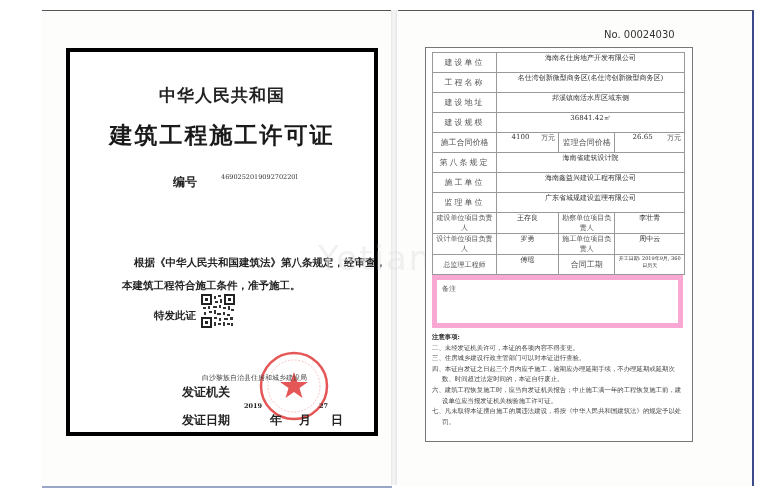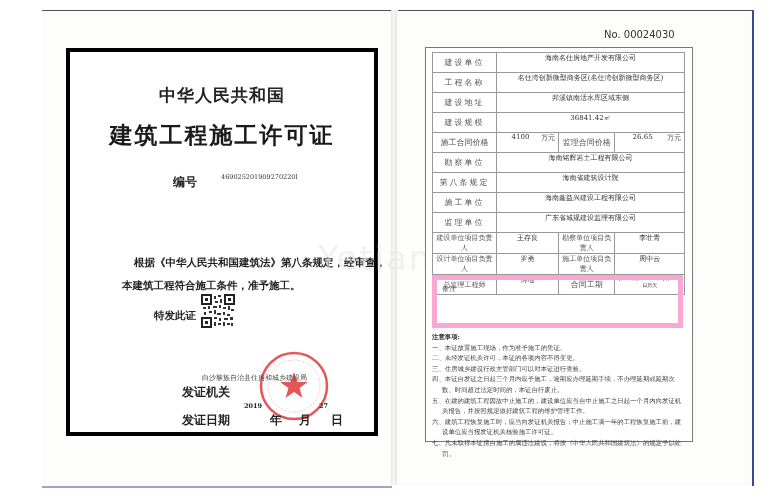--- a/index.html
+++ b/index.html
@@ -135,24 +135,20 @@
       <span>4100</span>
       <span class="unit">万元</span>
     </td>
     <td class="lbl2" style="font-size:8px">监理合同价格</td>
     <td>
       <span>26.65</span>
       <span class="unit">万元</span>
     </td>
   </tr>
   <tr>
-    <td class="lbl">勘察单位</td>
-    <td colspan="3">海南铭辉岩土工程有限公司</td>
-  </tr>
-  <tr>
     <td class="lbl">第八条规定</td>
     <td colspan="3">海南省建筑设计院</td>
   </tr>
   <tr>
     <td class="lbl">施工单位</td>
     <td colspan="3">海南鑫益兴建设工程有限公司</td>
   </tr>
   <tr>
     <td class="lbl">监理单位</td>
     <td colspan="3">广东省城规建设监理有限公司</td>
@@ -177,20 +173,18 @@
   </tr>
 </tbody>
   </table>
 
 <div class="remarks">
   <span>备注</span>
 </div>
 
 <div class="notes">
   <div class="nt">注意事项:</div>
-  <div class="it">一、本证放置施工现场，作为准予施工的凭证。</div>
   <div class="it">二、未经发证机关许可，本证的各项内容不得变更。</div>
   <div class="it">三、住房城乡建设行政主管部门可以对本证进行查验。</div>
   <div class="it">四、本证自发证之日起三个月内应予施工，逾期应办理延期手续，不办理延期或延期次数、时间超过法定时间的，本证自行废止。</div>
-  <div class="it">五、在建的建筑工程因故中止施工的，建设单位应当自中止施工之日起一个月内向发证机关报告，并按照规定做好建筑工程的维护管理工作。</div>
   <div class="it">六、建筑工程恢复施工时，应当向发证机关报告；中止施工满一年的工程恢复施工前，建设单位应当报发证机关核验施工许可证。</div>
   <div class="it">七、凡未取得本证擅自施工的属违法建设，将按《中华人民共和国建筑法》的规定予以处罚。</div>
 </div>
 
 </body></html>

